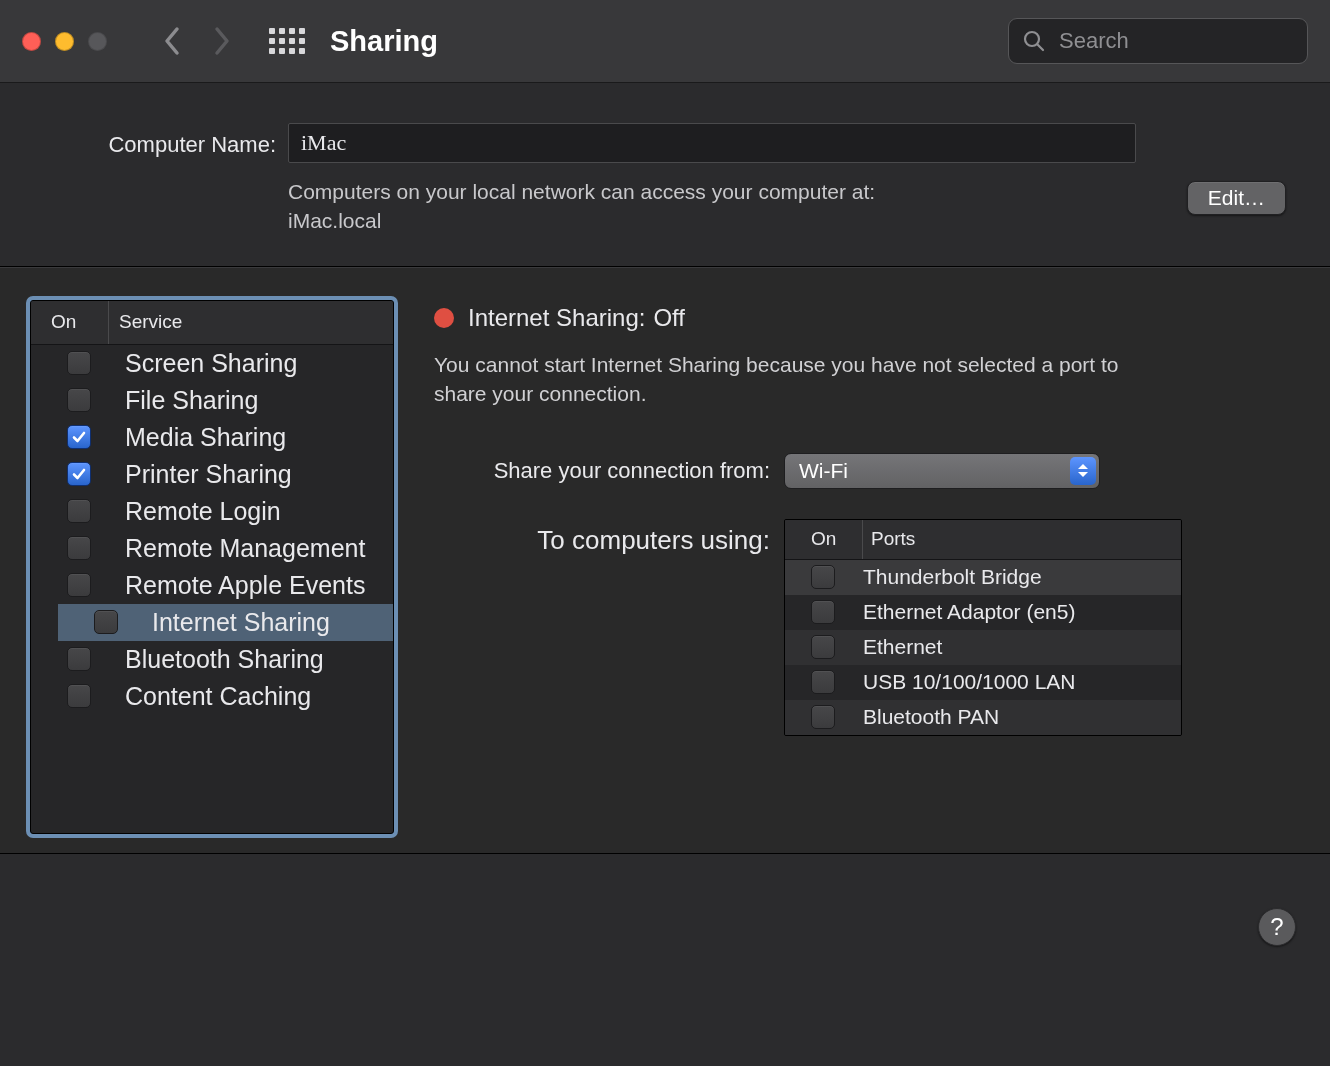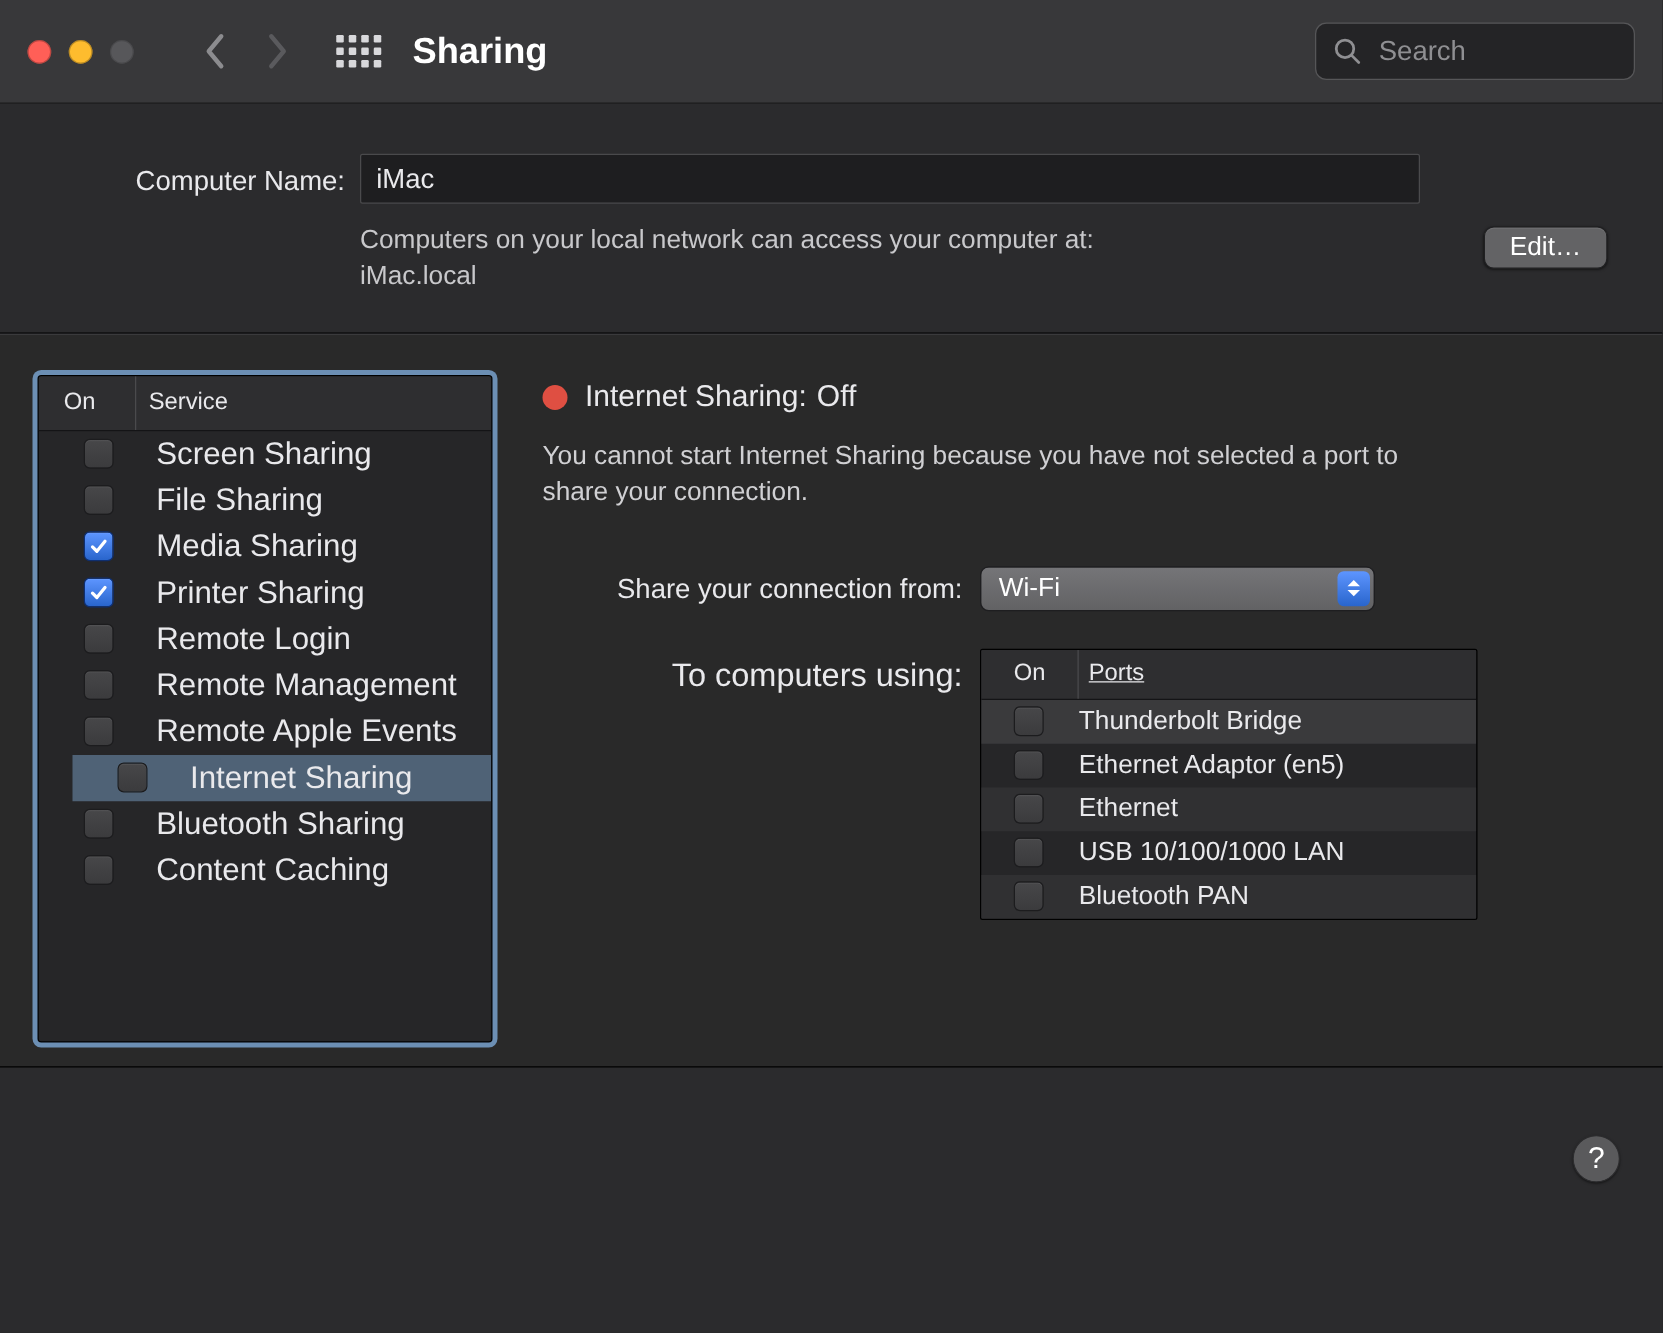--- a/index.html
+++ b/index.html
@@ -66,21 +66,21 @@
   .grid-icon .dots {
     display:grid;
     grid-template-columns: repeat(4, 6px);
     grid-template-rows: repeat(3, 6px);
     gap: 4px;
   }
   .grid-icon .dots span { background:#d8d8db; width:6px; height:6px; border-radius:1px; }
   .title { font-size: 29px; font-weight:700; color: var(--text-header); flex: 0 0 auto; }
   .toolbar .spacer { flex: 1 1 auto; }
   .searchbox {
-    width: 256px; height: 46px;
+    width: 300px; height: 46px;
     background: var(--search-bg);
     border: 1px solid #565658;
     border-radius: 9px;
     display:flex; align-items:center;
     padding: 16px 14px;
     gap:12px;
   }
   .searchbox svg { flex:0 0 auto; }
   .searchbox input {
     background: transparent; border:0; outline:0;
@@ -101,20 +101,21 @@
   .name-input {
     flex:1; height:40px;
     background: var(--input-bg);
     border: 1px solid var(--input-border);
     border-radius: 2px;
     padding: 0 12px;
     font-size: 22px;
     color: var(--text);
     outline:none;
     max-width: 848px;
+    font-family: Liberation Serif, serif;
   }
   .row-desc {
     display:flex; align-items:flex-start; margin-top: 14px;
   }
   .desc-text { margin-left: 244px; color:#c8c8cb; font-size:21px; line-height:1.4; max-width: 720px;}
   .edit-btn-wrap { margin-left:auto; padding-top:4px; }
   .btn-edit {
     background: var(--button);
     border:1px solid #202022;
     color:#fff; font-size:21px;
@@ -228,21 +229,21 @@
     overflow:hidden;
   }
   .ports .phead {
     display:flex; align-items:center;
     height:40px;
     background:#2e2e30;
     border-bottom:1px solid #141416;
     font-size:19px;
   }
   .ph-on { width:78px; padding-left:26px; border-right:1px solid #4a4a4c; height:100%; display:flex; align-items:center;}
-  .ph-ports { padding-left:8px;text-decoration:underline; }
+  .ph-ports { padding-left:8px; }
   .prow {
     display:flex; align-items:center;
     height:35px;
     padding-left:26px;
     font-size:21px;
   }
   .prow:nth-child(odd){ background:#303032; }
   .prow .chk-td { width:52px; }
 
   

